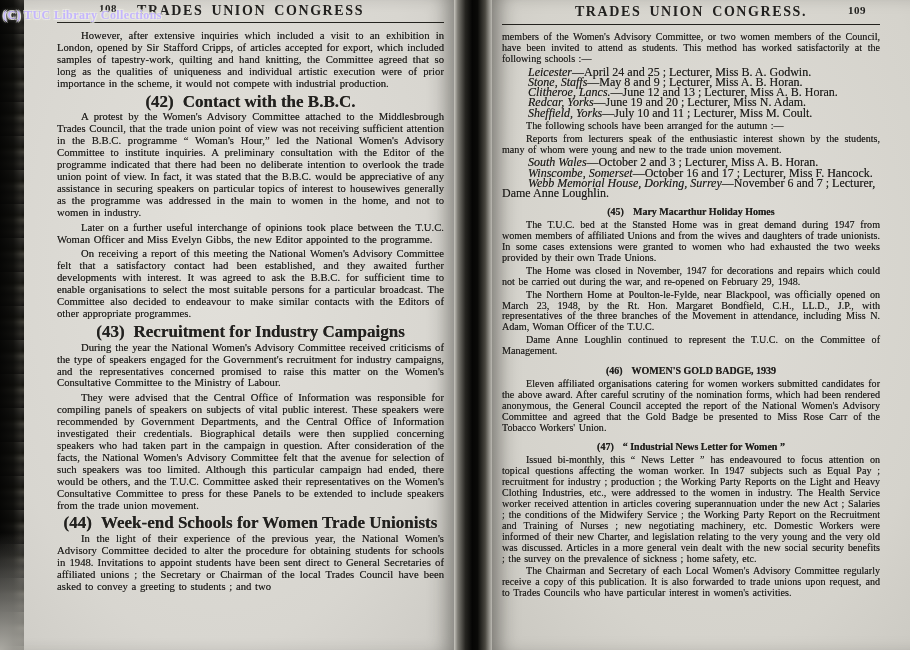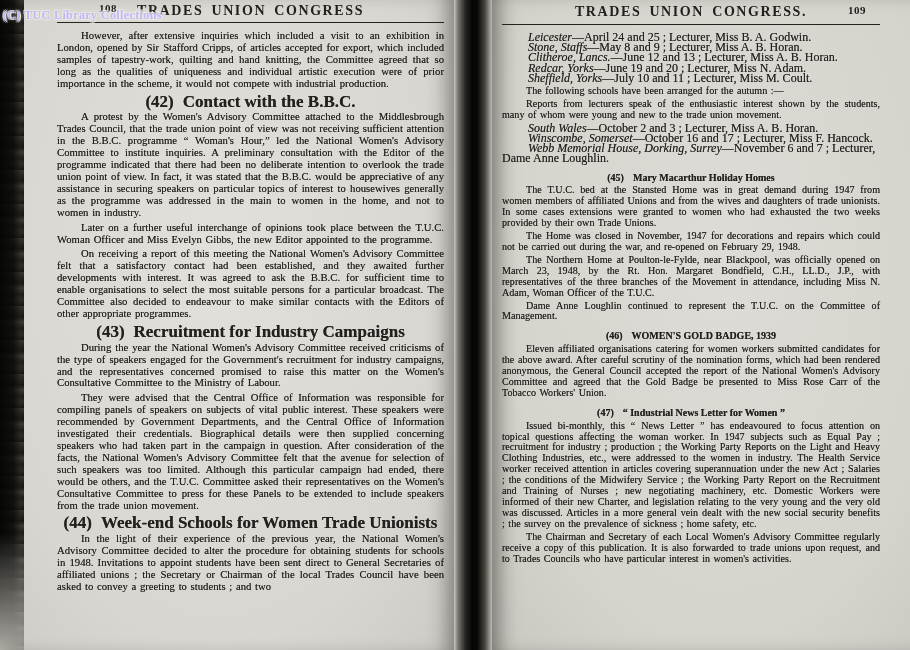--- a/index.html
+++ b/index.html
@@ -117,20 +117,21 @@
 
   <div class="gutter"></div>
 
   <div class="page right">
     <div class="page-head">
       <span class="title">TRADES UNION CONGRESS.</span>
       <span class="pageno pos-right">109</span>
     </div>
     <div class="head-rule"></div>
 
+    <p class="para noindent">members of the Women's Advisory Committee, or two women members of the Council, have been invited to attend as students.  This method has worked satisfactorily at the following schools :—</p>
 
     <div class="schools">
       <div class="school-item"><span class="place">Leicester</span><span>—April 24 and 25 ; Lecturer, Miss B. A. Godwin.</span></div>
       <div class="school-item"><span class="place">Stone, Staffs</span><span>—May 8 and 9 ; Lecturer, Miss A. B. Horan.</span></div>
       <div class="school-item"><span class="place">Clitheroe, Lancs.</span><span>—June 12 and 13 ; Lecturer, Miss A. B. Horan.</span></div>
       <div class="school-item"><span class="place">Redcar, Yorks</span><span>—June 19 and 20 ; Lecturer, Miss N. Adam.</span></div>
       <div class="school-item"><span class="place">Sheffield, Yorks</span><span>—July 10 and 11 ; Lecturer, Miss M. Coult.</span></div>
     </div>
 
     <p class="para">The following schools have been arranged for the autumn :—</p>

